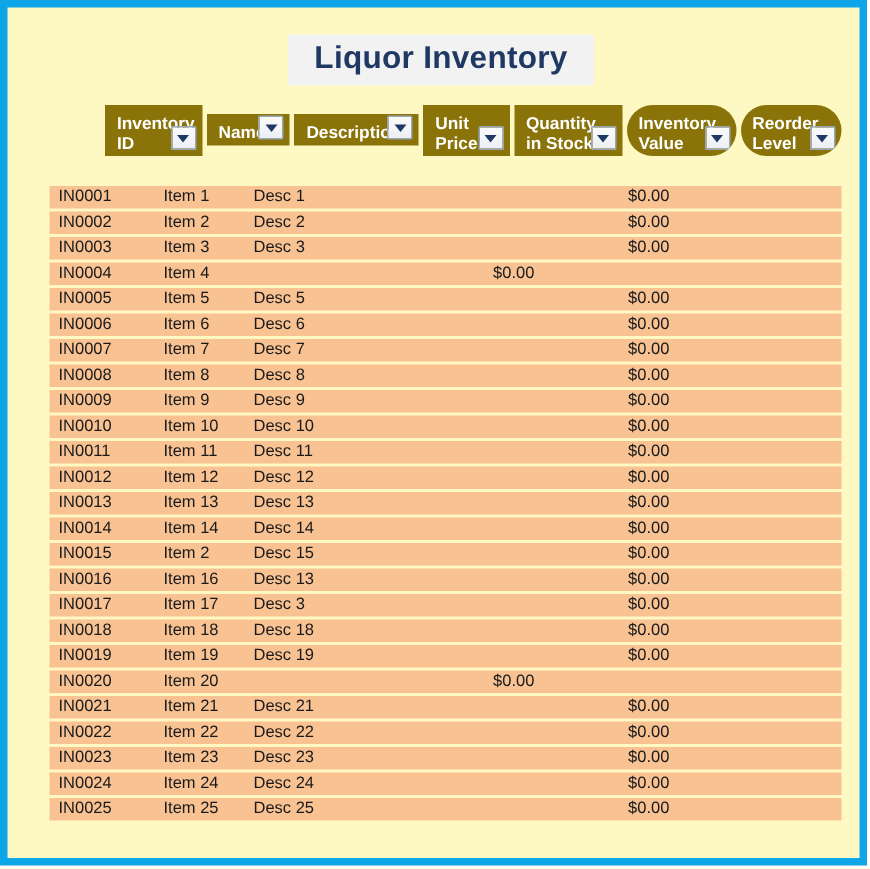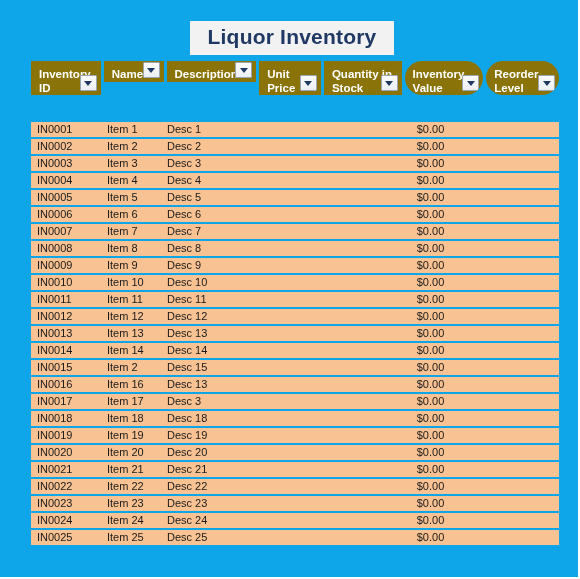--- a/index.html
+++ b/index.html
@@ -12,22 +12,22 @@
     background: #ffffff;
     font-family: "Liberation Sans", sans-serif;
     overflow: hidden;
   }
   .page-frame {
     position: absolute;
     left: 0;
     top: 0;
     width: 578px;
     height: 577px;
-    border: 3px solid #0ea5e9;
-    background: #0ea5e9;
+    border: 5px solid #0ea5e9;
+    background: #fef9c3;
     box-sizing: border-box;
   }
   .title-wrap {
     position: absolute;
     left: 0;
     top: 18px;
     width: 578px;
     text-align: center;
   }
   .title-box {
@@ -44,21 +44,22 @@
     position: absolute;
     left: 28px;
     top: 58px;
     width: 528px;
   }
 
   
   .hdr-row {
     display: flex;
     height: 47px;
-    align-items: flex-start;
+    align-items: center;
+    margin-left: 37px;
   }
   .hdr-cell {
     background: #8a7308;
     color: #ffffff;
     font-size: 11.5px;
     font-weight: bold;
     line-height: 13.5px;
     position: relative;
     box-sizing: border-box;
     padding: 7px 0 0 8px;
@@ -206,21 +207,20 @@
           <div class="cell c1">Item 3</div>
           <div class="cell c2">Desc 3</div>
           <div class="cell c3 num"></div>
           <div class="cell c4 num"></div>
           <div class="cell c5 money">$0.00</div>
           <div class="cell c6 num"></div>
         </div>
         <div class="data-row">
           <div class="cell c0">IN0004</div>
           <div class="cell c1">Item 4</div>
-          <div class="cell c2">Desc 4</div>
           <div class="cell c3 num"></div>
           <div class="cell c4 num"></div>
           <div class="cell c5 money">$0.00</div>
           <div class="cell c6 num"></div>
         </div>
         <div class="data-row">
           <div class="cell c0">IN0005</div>
           <div class="cell c1">Item 5</div>
           <div class="cell c2">Desc 5</div>
           <div class="cell c3 num"></div>
@@ -350,21 +350,20 @@
           <div class="cell c1">Item 19</div>
           <div class="cell c2">Desc 19</div>
           <div class="cell c3 num"></div>
           <div class="cell c4 num"></div>
           <div class="cell c5 money">$0.00</div>
           <div class="cell c6 num"></div>
         </div>
         <div class="data-row">
           <div class="cell c0">IN0020</div>
           <div class="cell c1">Item 20</div>
-          <div class="cell c2">Desc 20</div>
           <div class="cell c3 num"></div>
           <div class="cell c4 num"></div>
           <div class="cell c5 money">$0.00</div>
           <div class="cell c6 num"></div>
         </div>
         <div class="data-row">
           <div class="cell c0">IN0021</div>
           <div class="cell c1">Item 21</div>
           <div class="cell c2">Desc 21</div>
           <div class="cell c3 num"></div>

